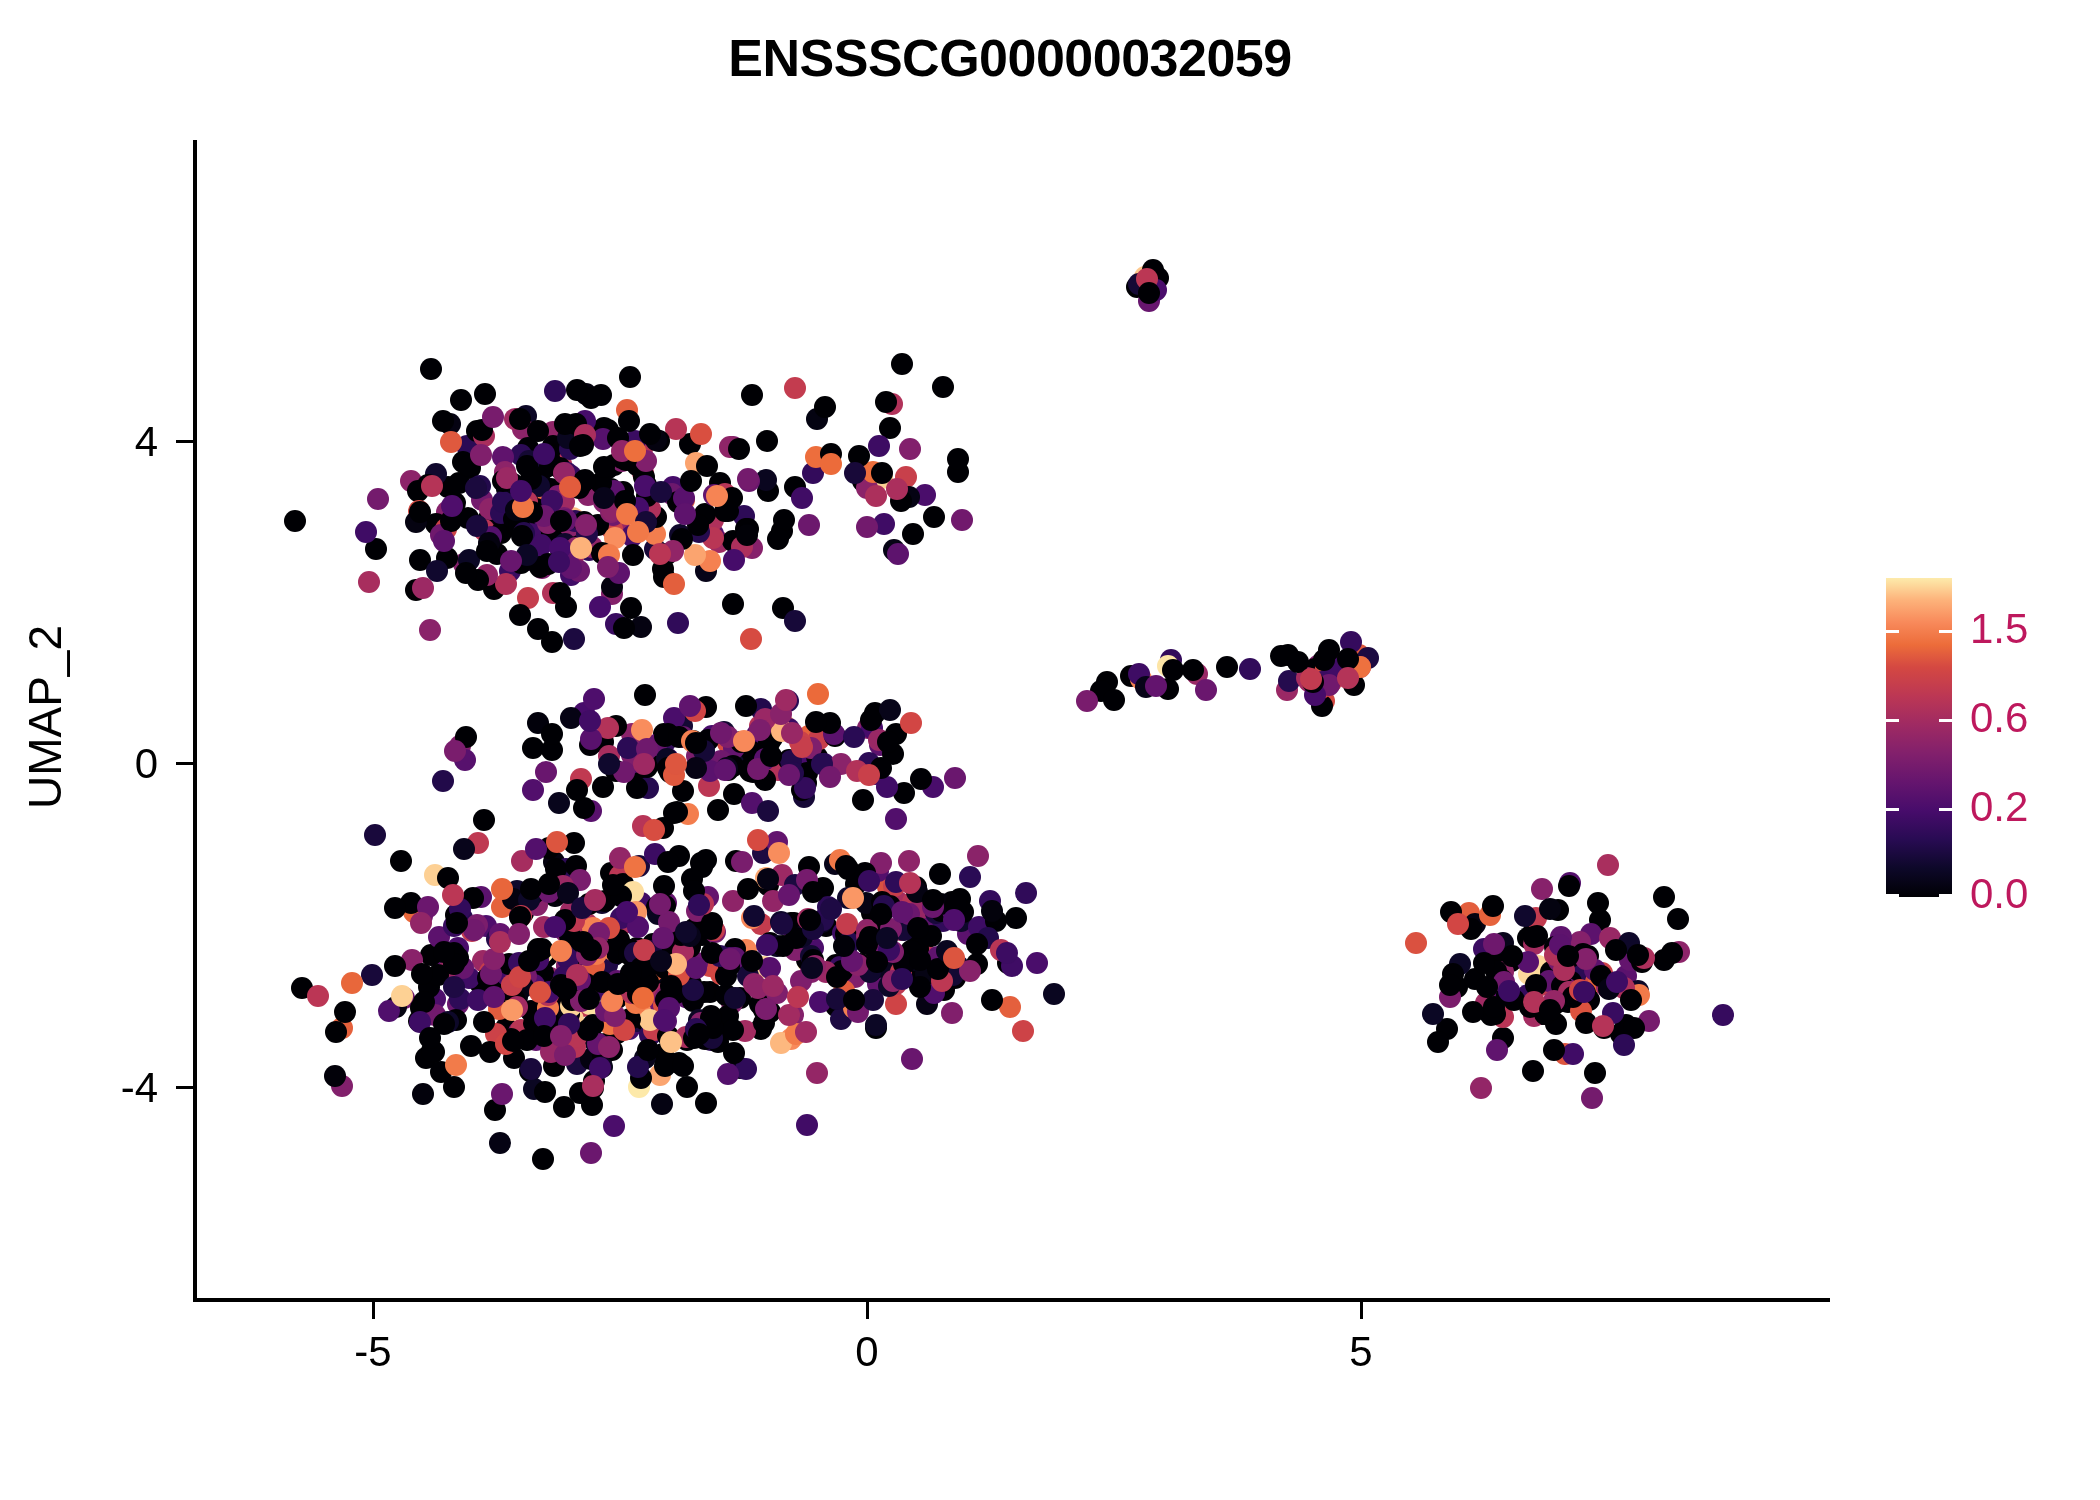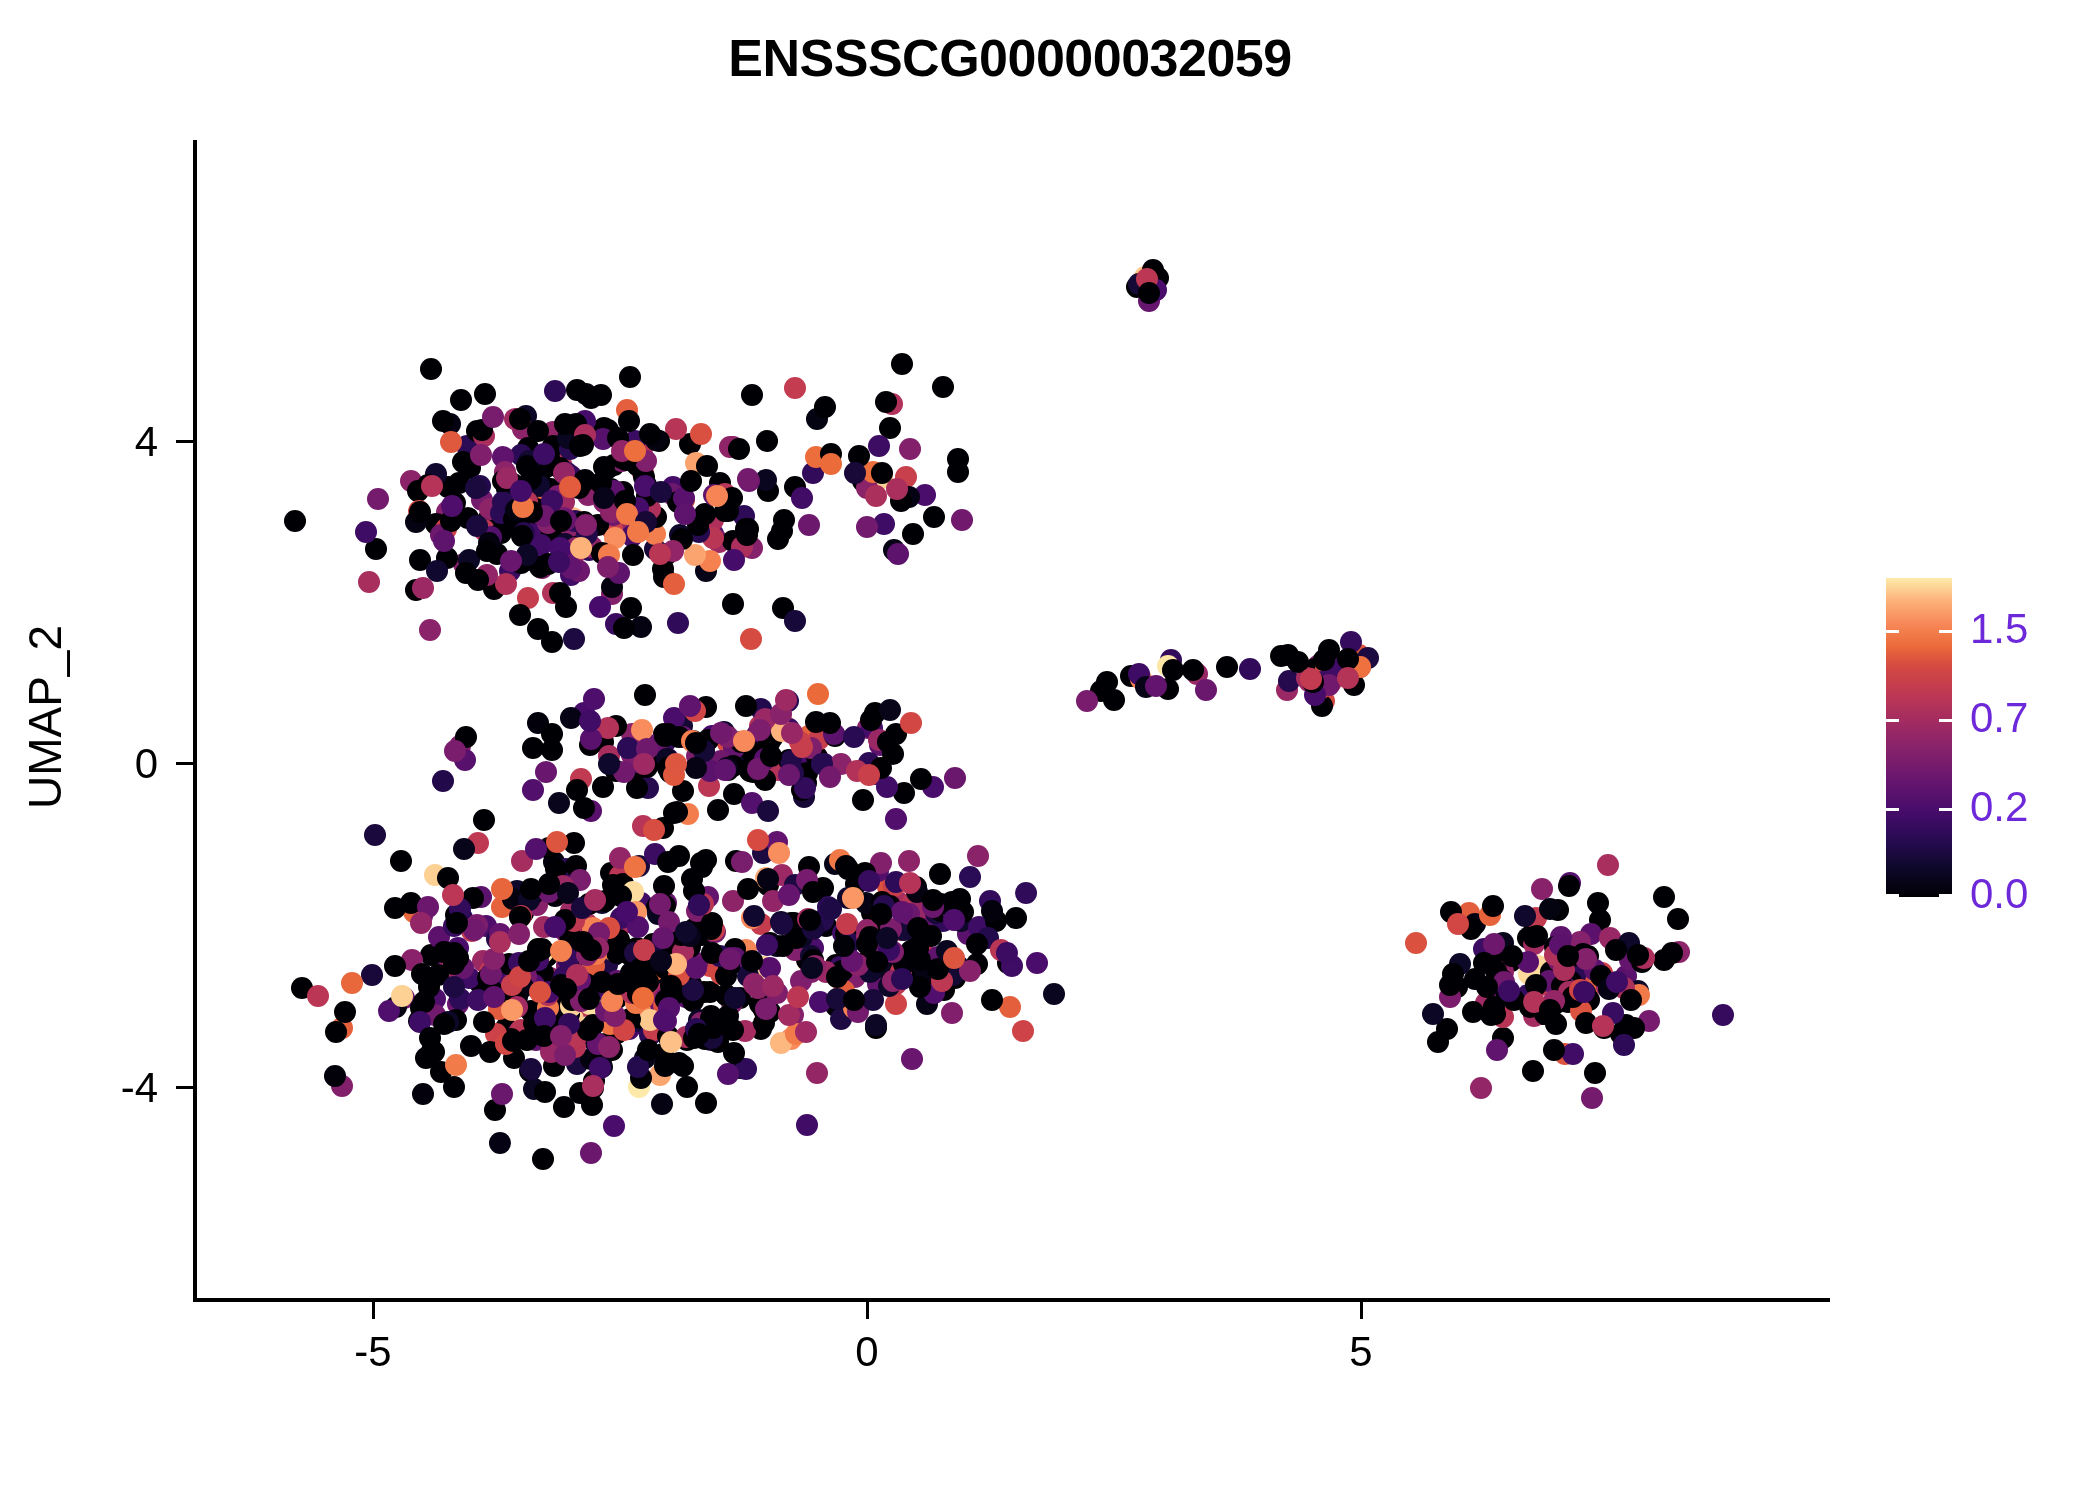--- a/index.html
+++ b/index.html
@@ -159,21 +159,21 @@
     height: 3px;
     width: 13px;
     background: #ffffff;
   }
   .cb-tick.left { left: 0px; }
   .cb-tick.right { right: 0px; }
   .cb-label {
     position: absolute;
     left: 84px;
     font-size: 42px;
-    color: #6d28d9;
+    color: #be185d;
     white-space: nowrap;
   }
 </style>
 </head>
 <body>
 
 <div id="page">
 
   <div id="chart-title">ENSSSCG00000032059</div>
 
@@ -1652,18 +1652,18 @@
     <div class="cb-tick left" style="top:52px;"></div>
     <div class="cb-tick right" style="top:52px;"></div>
     <div class="cb-tick left" style="top:141px;"></div>
     <div class="cb-tick right" style="top:141px;"></div>
     <div class="cb-tick left" style="top:230px;"></div>
     <div class="cb-tick right" style="top:230px;"></div>
     <div class="cb-tick left" style="top:316px;"></div>
     <div class="cb-tick right" style="top:316px;"></div>
 
     <div class="cb-label" style="top:27px;">1.5</div>
-    <div class="cb-label" style="top:116px;">0.7</div>
+    <div class="cb-label" style="top:116px;">0.6</div>
     <div class="cb-label" style="top:205px;">0.2</div>
     <div class="cb-label" style="top:292px;">0.0</div>
   </div>
 
 </div>
 
 </body></html>

